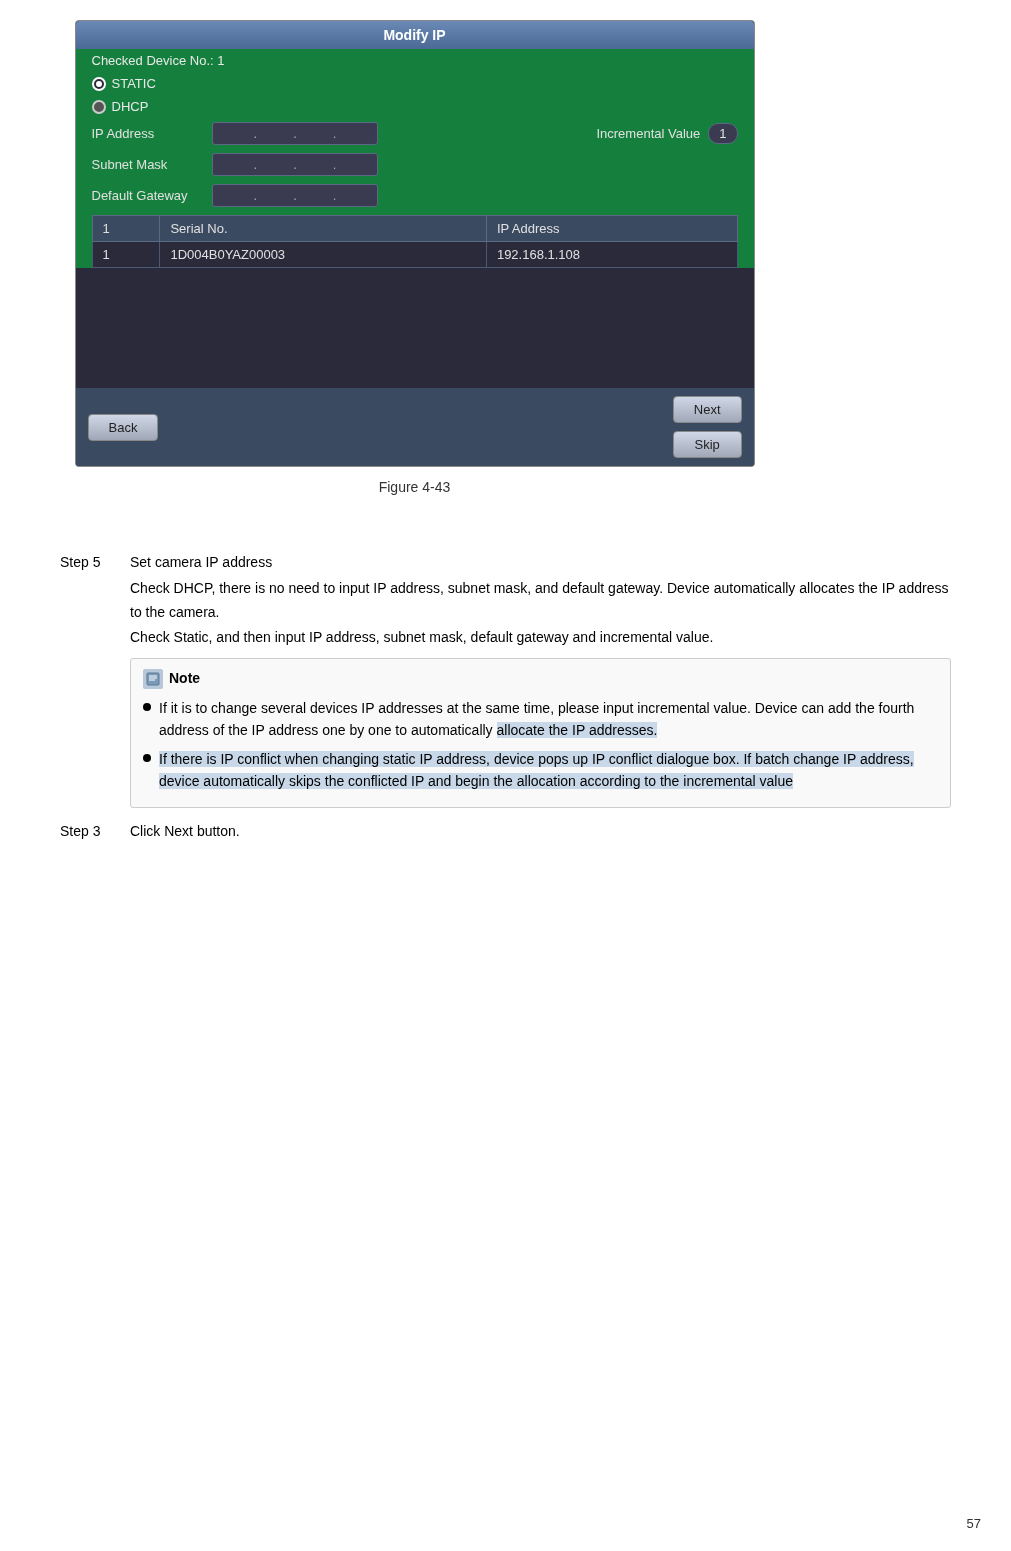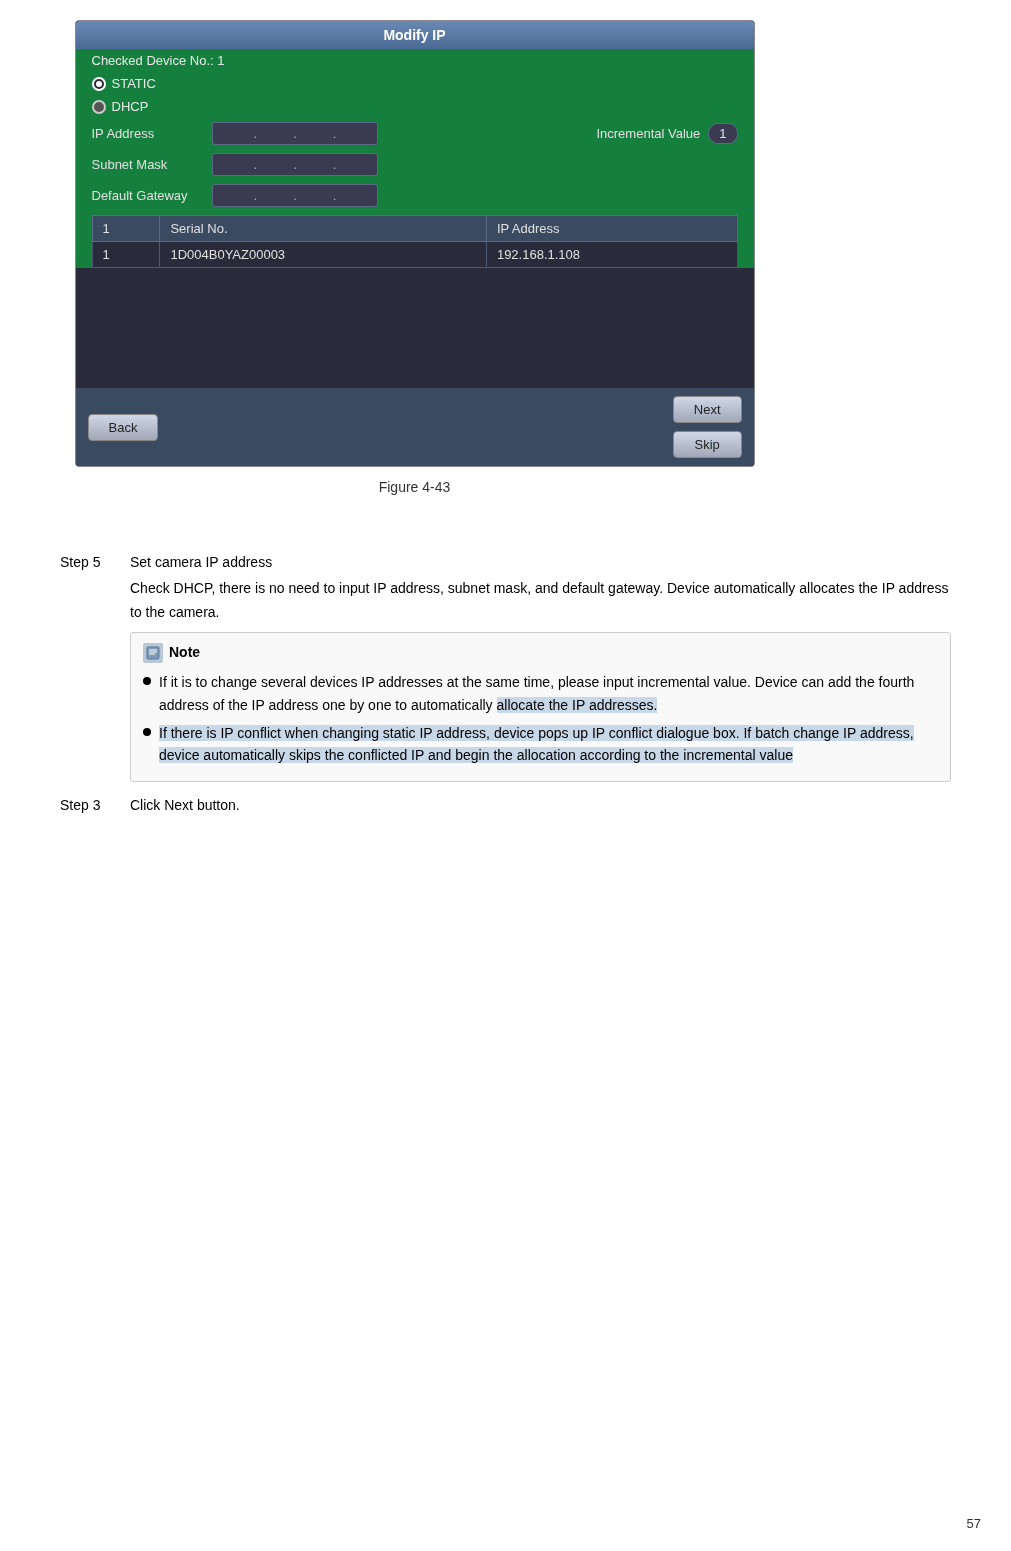--- a/index.html
+++ b/index.html
@@ -411,20 +411,21 @@
 
 </div>
 
 <div class="doc-content">
 
   <div class="step-row">
     <span class="step-label">Step 5</span>
     <div class="step-content">
       <p>Set camera IP address</p>
       <p>Check DHCP, there is no need to input IP address, subnet mask, and default gateway. Device automatically allocates the IP address to the camera.</p>
+      <p>Check Static, and then input IP address, subnet mask, default gateway and incremental value.</p>
 
       <div class="note-box">
         <div class="note-header">
           <div class="note-icon">
             <svg width="14" height="14" viewBox="0 0 14 14">
               <rect x="1" y="1" width="12" height="12" rx="1" fill="#7a9ab8" stroke="#5a7a98" stroke-width="1"></rect>
               <line x1="3" y1="4" x2="11" y2="4" stroke="#fff" stroke-width="1"></line>
               <line x1="3" y1="6" x2="11" y2="6" stroke="#fff" stroke-width="1"></line>
               <line x1="3" y1="8" x2="9" y2="8" stroke="#fff" stroke-width="1"></line>
             </svg>

